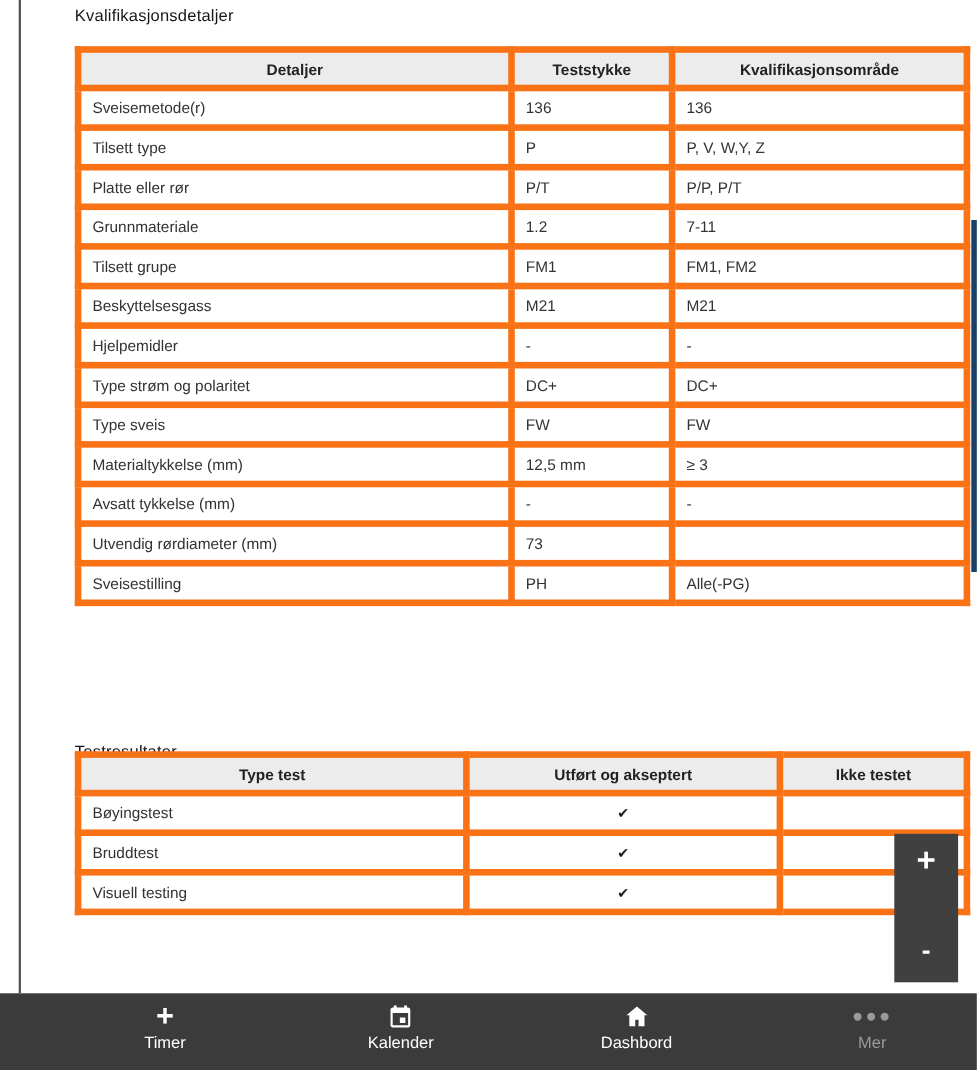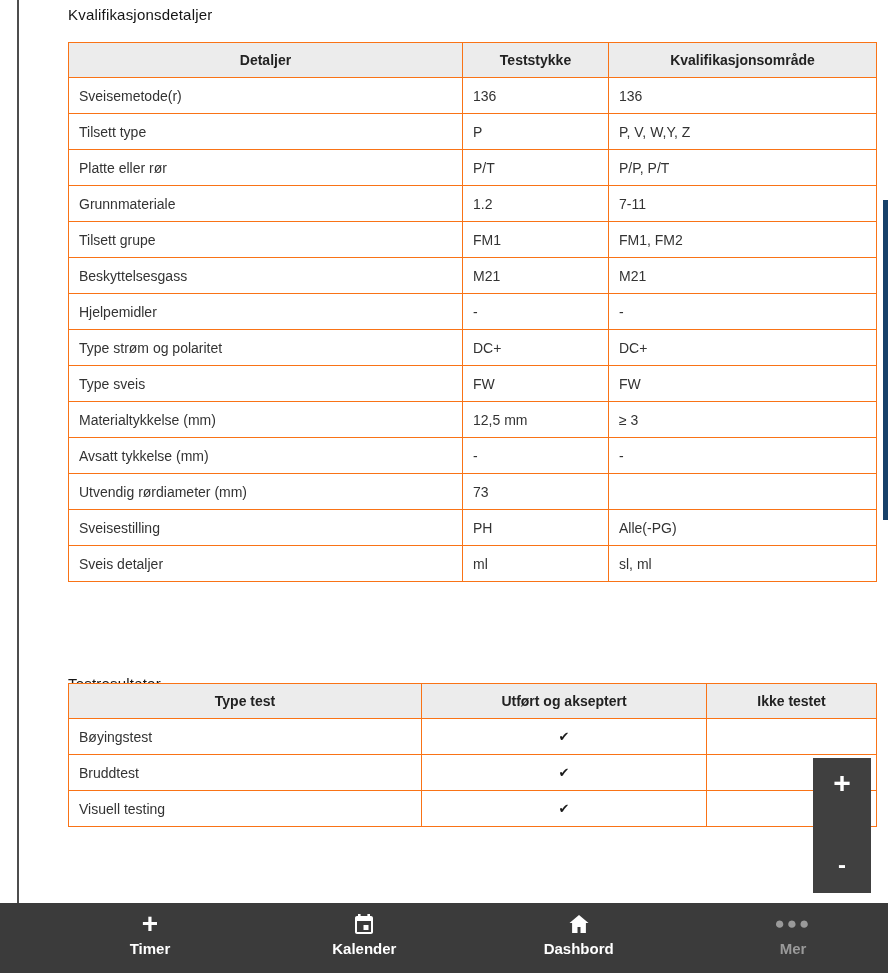--- a/index.html
+++ b/index.html
@@ -23,21 +23,21 @@
   #title-1 { top:6px; }
   #title-2 { top:675px; }
 
   table {
     position:absolute; left:68px; width:808px;
     border-collapse:collapse; table-layout:fixed;
     font-size:14px; color:#333;
   }
   #qual-table { top:42px; }
   #test-table { top:683px; }
-  th, td { border:1px solid #f97316; }
+  th, td { border:6px solid #f97316; }
   th {
     height:35px; background:#ececec; font-weight:bold;
     text-align:center; color:#222; font-size:14px;
   }
   td { height:36px; padding-left:10px; background:#fff; }
   #test-table td:nth-child(2), #test-table td:nth-child(3) {
     text-align:center; padding-left:0; font-size:13px; color:#1a1a1a;
   }
 
   .zoom-panel {
@@ -58,21 +58,21 @@
     position:absolute; left:0; top:903px; width:888px; height:70px;
     background:#3b3b3b; z-index:6;
     display:flex; justify-content:space-between;
     padding:8px 55px 0 110px;
   }
   .nav-item {
     display:flex; flex-direction:column; align-items:center;
     gap:3px; min-width:80px; cursor:pointer;
   }
   .nav-icon { height:26px; display:flex; align-items:center; justify-content:center; color:#fff; }
-  .nav-label { font-size:15px; font-weight:bold; color:#fff; }
+  .nav-label { font-size:15px; font-weight:normal; color:#fff; }
   .nav-item.muted .nav-icon, .nav-item.muted .nav-label { color:#9a9a9a; }
   .nav-icon svg { display:block; }
   .plus-glyph { font-size:28px; font-weight:bold; line-height:26px; }
   .dots-glyph { font-size:17px; letter-spacing:2px; line-height:26px; }
 </style>
 </head>
 <body>
 
 <div class="left-rule"></div>
 
@@ -150,25 +150,20 @@
       <tr>
         <td>Utvendig rørdiameter (mm)</td>
         <td>73</td>
         <td></td>
       </tr>
       <tr>
         <td>Sveisestilling</td>
         <td>PH</td>
         <td>Alle(-PG)</td>
       </tr>
-      <tr>
-        <td>Sveis detaljer</td>
-        <td>ml</td>
-        <td>sl, ml</td>
-      </tr>
     </tbody>
 </table>
 
 <h2 class="section-title" id="title-2">Testresultater</h2>
 
 <table id="test-table">
   <colgroup>
       <col style="width:353px">
       <col style="width:285px">
       <col style="width:170px">

